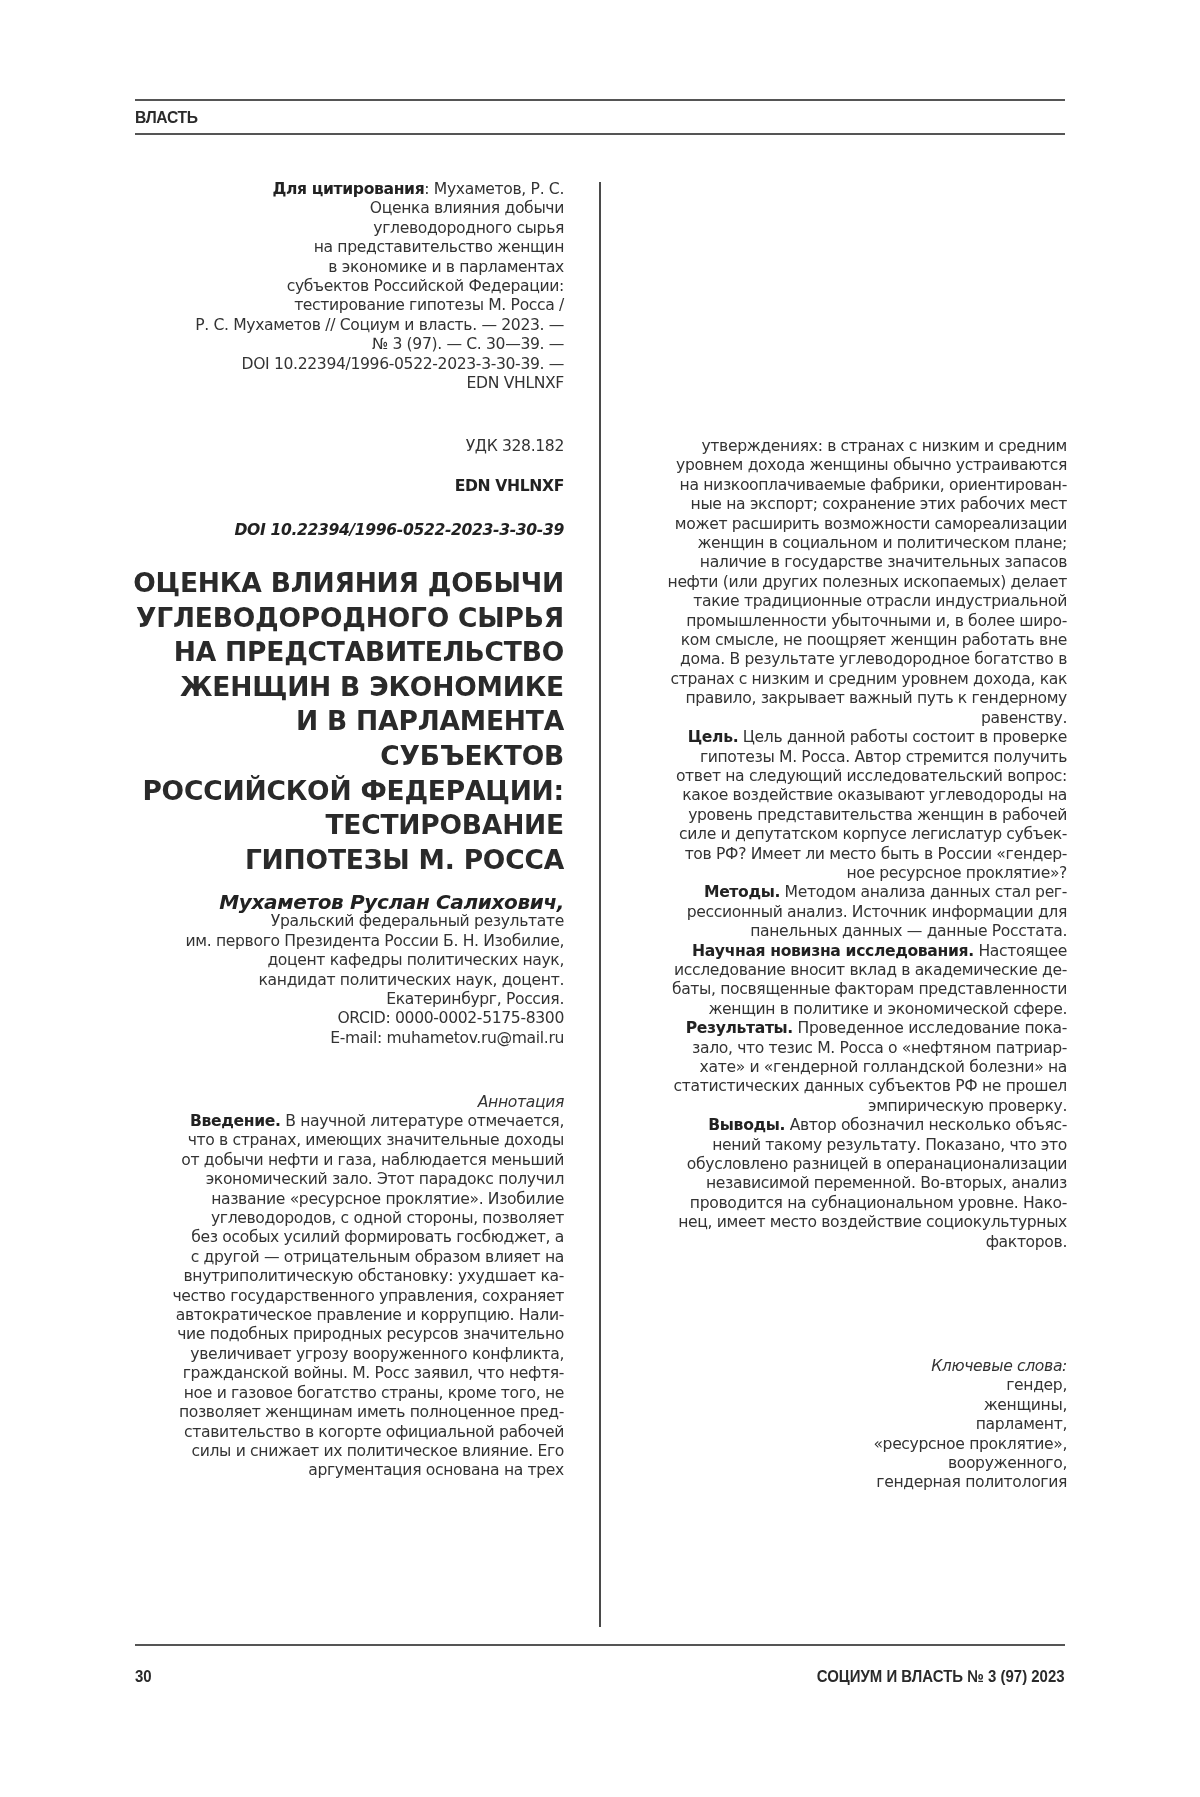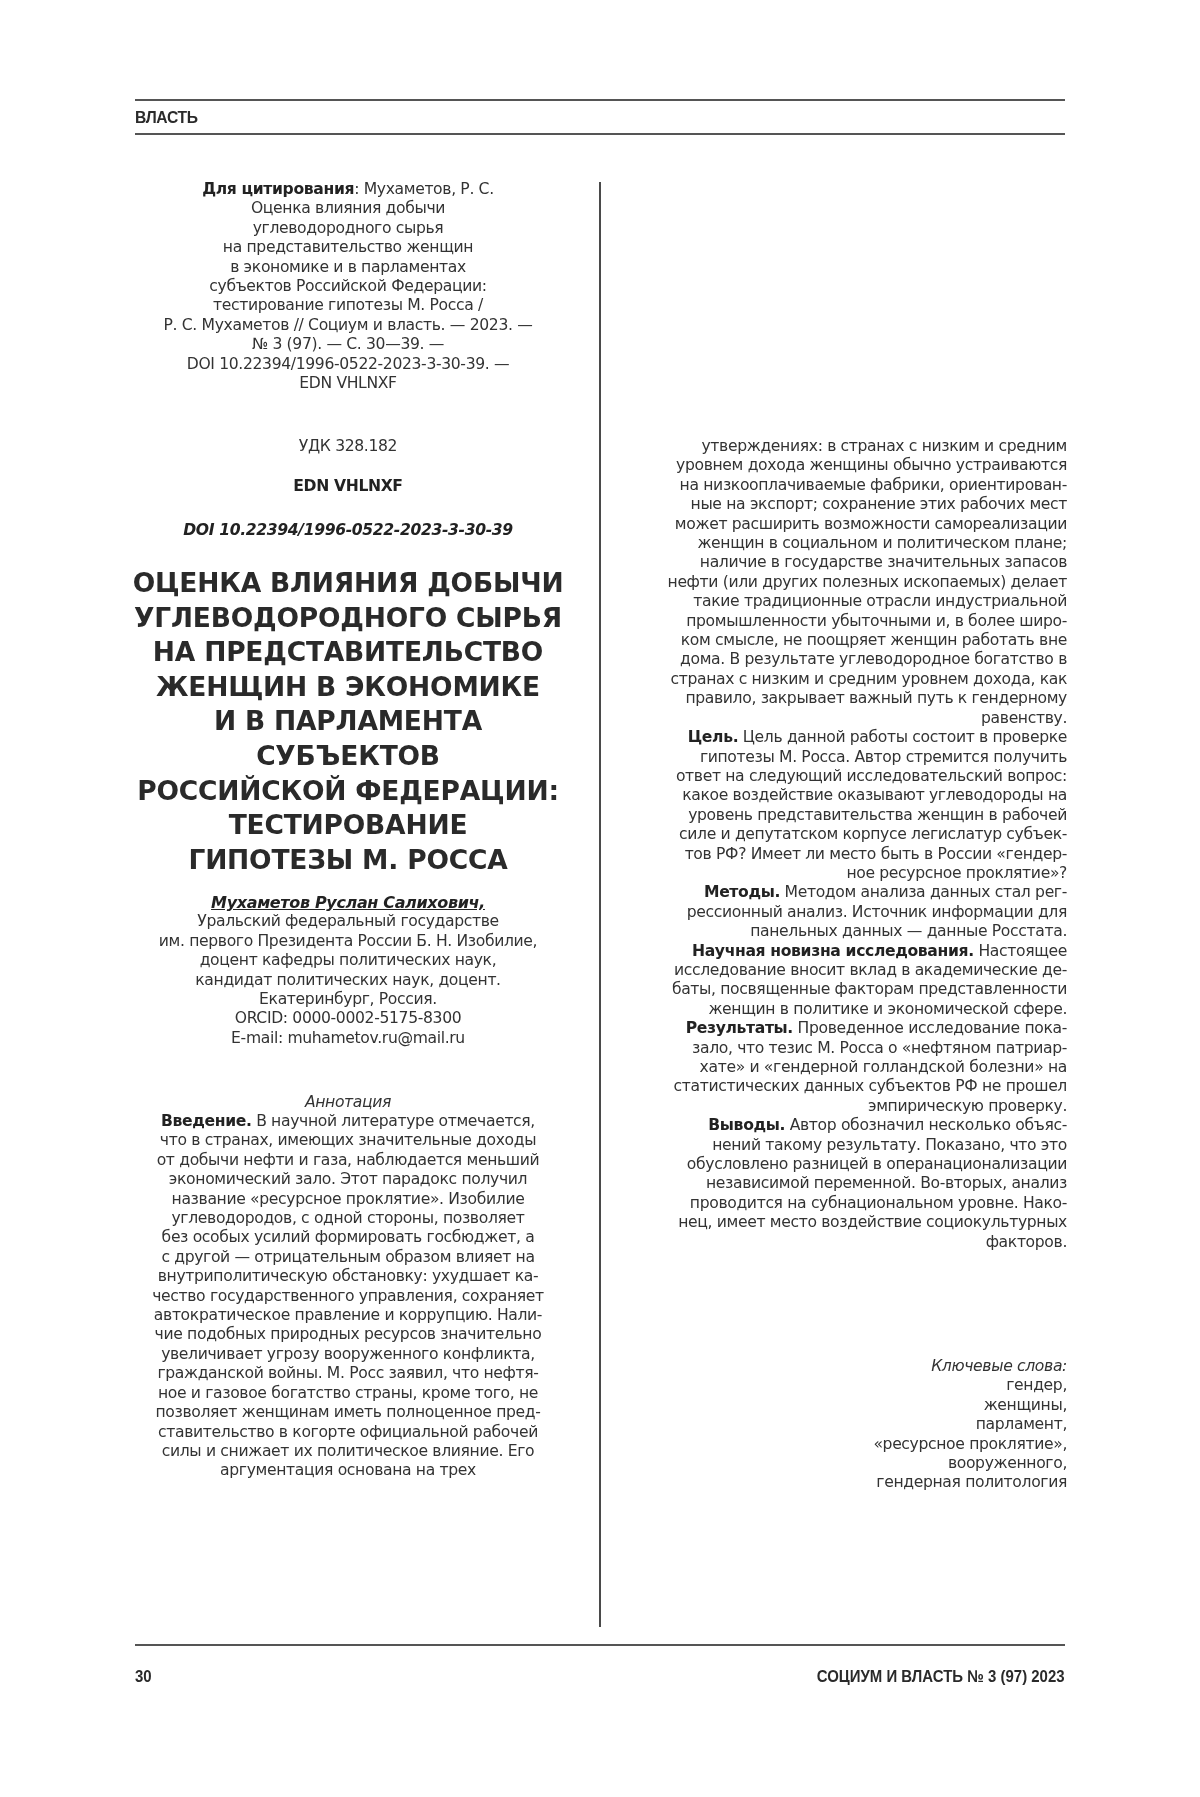--- a/index.html
+++ b/index.html
@@ -37,23 +37,23 @@
     .col-divider {
       position: absolute;
       left: 599px;
       top: 182px;
       width: 2px;
       height: 1445px;
       background: #4a4a4a;
     }
     .left-col {
       position: absolute;
-      left: 122px;
+      left: 112px;
       width: 452px;
-      text-align: center;
+      text-align: right;
     }
     .right-col {
       position: absolute;
       left: 617px;
       width: 450px;
       text-align: right;
     }
     .body-text {
       font-family: "DejaVu Sans", sans-serif;
       font-size: 15.6px;
@@ -81,22 +81,21 @@
       letter-spacing: -0.2px;
       color: #2a2a2a;
     }
     .title .line { display: block; white-space: nowrap; }
     .author-block { top: 893px; }
     .author-block .line { display: block; white-space: nowrap; }
     .author-name {
       font-weight: bold;
       font-style: italic;
       color: #222222;
-      font-size: 16px;
-      text-decoration: underline;
+      font-size: 20px;
     }
     .abstract-label-left {
       top: 1093px;
       font-style: italic;
     }
     .abstract-left {
       top: 1112px;
     }
     .abstract-left .line, .abstract-right .line {
       display: block;
@@ -168,21 +167,21 @@
   <span class="line">ЖЕНЩИН В ЭКОНОМИКЕ</span>
   <span class="line">И В ПАРЛАМЕНТА</span>
   <span class="line">СУБЪЕКТОВ</span>
   <span class="line">РОССИЙСКОЙ ФЕДЕРАЦИИ:</span>
   <span class="line">ТЕСТИРОВАНИЕ</span>
   <span class="line">ГИПОТЕЗЫ М. РОССА</span>
 </h1>
 
 <div class="left-col body-text author-block">
   <span class="line author-name">Мухаметов Руслан Салихович,</span>
-  <span class="line">Уральский федеральный государстве</span>
+  <span class="line">Уральский федеральный результате</span>
   <span class="line">им. первого Президента России Б. Н. Изобилие,</span>
   <span class="line">доцент кафедры политических наук,</span>
   <span class="line">кандидат политических наук, доцент.</span>
   <span class="line">Екатеринбург, Россия.</span>
   <span class="line">ORCID: 0000-0002-5175-8300</span>
   <span class="line">E-mail: muhametov.ru@mail.ru</span>
 </div>
 
 <div class="left-col body-text abstract-label-left">Аннотация</div>
 <div class="left-col body-text abstract-left">

